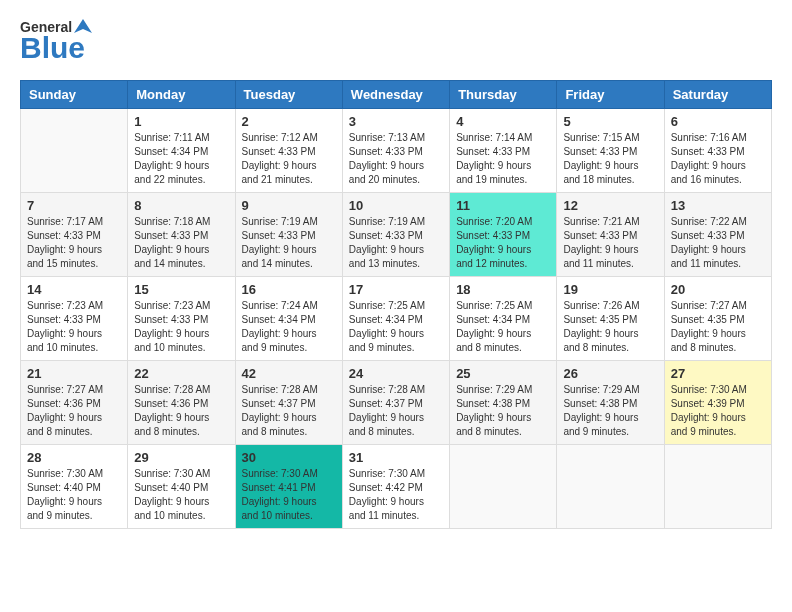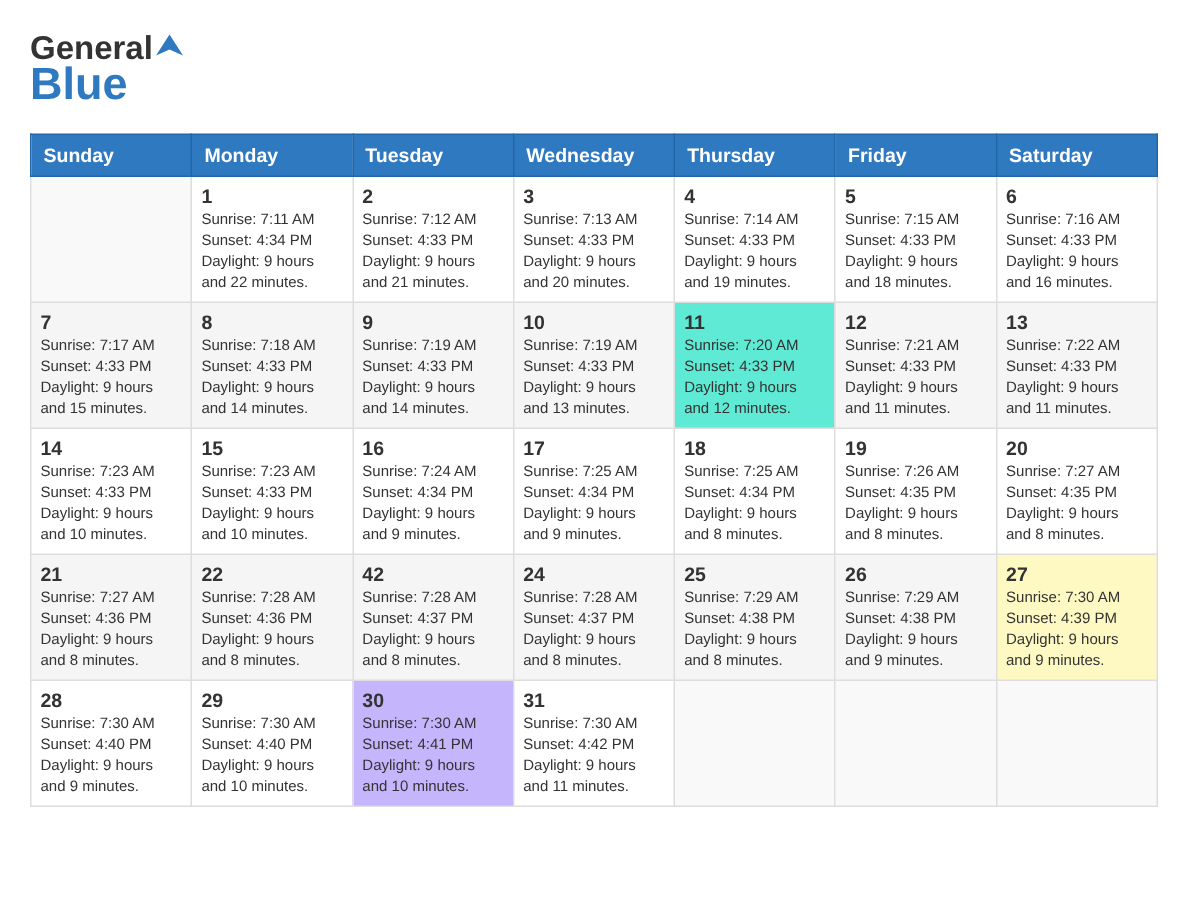--- a/index.html
+++ b/index.html
@@ -78,21 +78,21 @@
     .empty-cell {
       background: #f9f9f9 !important;
     }
   </style>
 </head>
 <body>
 
 <div class="header">
   <div class="logo">
     <div style="display:flex;align-items:center;">
-      <span style="font-size:22px;font-weight:bold;color:#333;">General</span>
+      <span style="font-size:14px;font-weight:bold;color:#333;">General</span>
       <svg width="18" height="18" viewBox="0 0 18 18" style="margin-left:2px;margin-top:-4px;">
         <polygon points="9,2 18,16 9,12 0,16" fill="#2e79c0"></polygon>
       </svg>
     </div>
     <span style="font-size:30px;font-weight:bold;color:#2e79c0;margin-top:-4px;">Blue</span>
   </div>
   <div class="title-block">
     <div class="month-title"></div>
     <div class="location"></div>
   </div>
@@ -317,21 +317,21 @@
 Daylight: 9 hours
 and 9 minutes.</div>
         </td>
         <td style="background: rgb(255, 255, 255);">
           <span class="day-number">29</span>
           <div class="day-info" style="white-space: pre-line;">Sunrise: 7:30 AM
 Sunset: 4:40 PM
 Daylight: 9 hours
 and 10 minutes.</div>
         </td>
-        <td style="background: #c4b5fd;">
+        <td style="background: #14b8a6;">
           <span class="day-number">30</span>
           <div class="day-info" style="white-space: pre-line;">Sunrise: 7:30 AM
 Sunset: 4:41 PM
 Daylight: 9 hours
 and 10 minutes.</div>
         </td>
         <td style="background: rgb(255, 255, 255);">
           <span class="day-number">31</span>
           <div class="day-info" style="white-space: pre-line;">Sunrise: 7:30 AM
 Sunset: 4:42 PM

